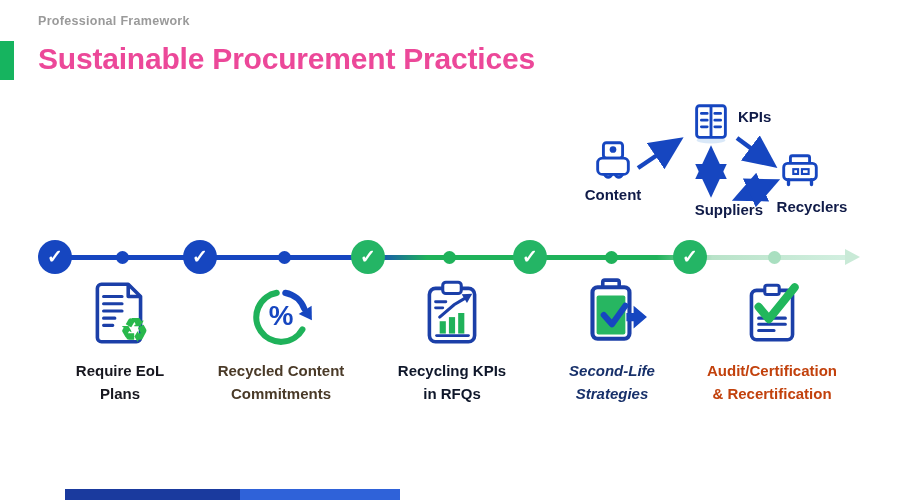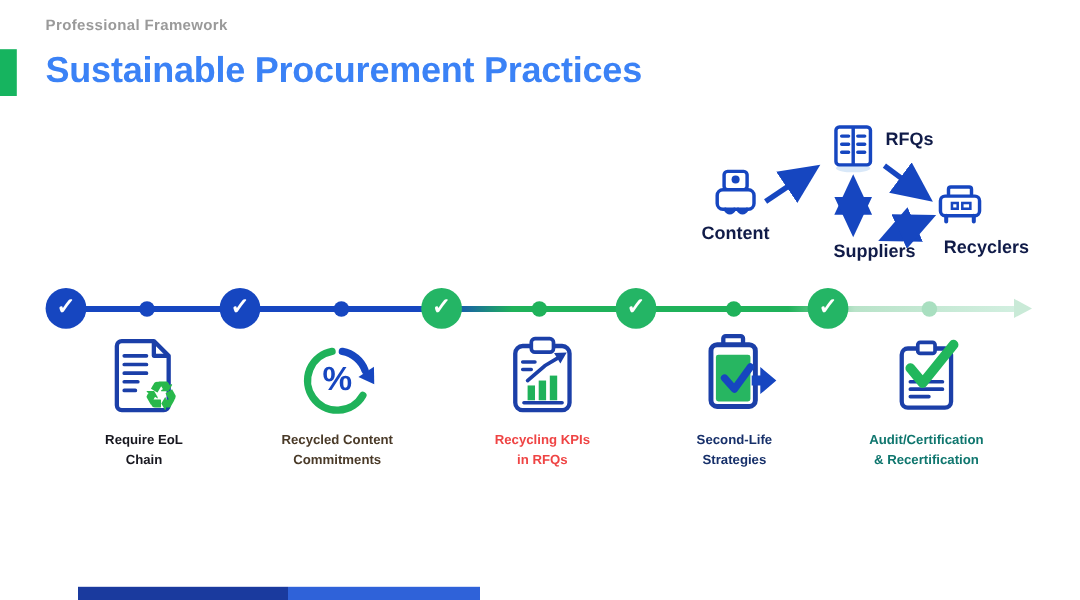--- a/index.html
+++ b/index.html
@@ -15,38 +15,38 @@
   
   .eyebrow {
     position:absolute; left:38px; top:14px;
     font-size:12.5px; font-weight:bold; color:#9a9a9a; letter-spacing:.3px;
   }
   .accent-bar {
     position:absolute; left:0; top:41px; width:14px; height:39px; background:#16b45f;
   }
   .title {
     position:absolute; left:38px; top:42px;
-    font-size:30px; font-weight:bold; color:#3b82f6; letter-spacing:-.2px;
+    font-size:30px; font-weight:bold; color:#ec4899; letter-spacing:-.2px;
   }
   .subtitle {
     position:absolute; left:38px; top:90px;
     font-size:15px; color:#202b5e; line-height:1.4; font-weight:normal;
   }
 
   
   .network { position:absolute; left:560px; top:88px; width:340px; height:145px; }
   .net-arrows { position:absolute; left:0; top:0; width:340px; height:145px; }
   .net-node-icon { position:absolute; }
   .net-label {
     position:absolute; font-size:15px; font-weight:bold; color:#101b48; text-align:center;
   }
   .lbl-buyers    { left:10px;  top:98px;  width:86px; }
   .lbl-chain     { left:178px; top:20px;  width:70px; text-align:left; }
   .lbl-suppliers { left:93px;  top:113px; width:110px;text-align:right; }
-  .lbl-recyclers { left:207px; top:110px; width:110px; }
+  .lbl-recyclers { left:197px; top:110px; width:110px; }
   .icn-buyers    { left:30px;  top:50px; }
   .icn-chain     { left:128px; top:12px; }
   .icn-recyclers { left:216px; top:62px; }
 
   
   .timeline { position:absolute; left:0; top:236px; width:900px; height:44px; }
   .tl-line {
     position:absolute; left:55px; top:19px; width:792px; height:5px; border-radius:3px;
     background:linear-gradient(90deg,
       #1646c0 0%, #1646c0 40%,
@@ -68,27 +68,27 @@
     position:absolute; top:15px; width:13px; height:13px; border-radius:50%;
   }
   .tl-dot.blue  { background:#1646c0; }
   .tl-dot.green { background:#1fb25a; }
   .tl-dot.faded { background:#a9dfc0; }
 
   
   .feature { position:absolute; top:276px; width:170px; text-align:center; }
   .feature .ficon { display:block; margin:0 auto; }
   .feature .flabel {
-    margin-top:9px; font-size:11px; font-weight:bold; line-height:1.55;
+    margin-top:9px; font-size:15px; font-weight:bold; line-height:1.55;
   }
   .f0 { left:35px;  } .f0 .flabel { color:#17171f; }
   .f1 { left:196px; } .f1 .flabel { color:#4a3a28; }
-  .f2 { left:367px; } .f2 .flabel { color:#ef4444; }
-  .f3 { left:527px; } .f3 .flabel { color:#17306a; }
-  .f4 { left:687px; } .f4 .flabel { color:#0f766e; }
+  .f2 { left:367px; } .f2 .flabel { color:#0f172a; }
+  .f3 { left:527px;font-style:italic; } .f3 .flabel { color:#17306a; }
+  .f4 { left:687px; } .f4 .flabel { color:#c2410c; }
 
   
   .footer-bar { position:absolute; left:0; top:489px; width:900px; height:11px; }
   .footer-seg1 { position:absolute; left:65px;  top:0; width:175px; height:11px; background:#1a3a9e; }
   .footer-seg2 { position:absolute; left:240px; top:0; width:160px; height:11px; background:#2f62d9; }
 </style>
 </head>
 <body>
 
 <div class="slide">
@@ -120,21 +120,21 @@
       <path d="M15 38 c2 4 6 4 8 0 M26 38 c2 4 6 4 8 0" fill="none" stroke="#1646c0" stroke-width="3" stroke-linecap="round"></path>
     </svg>
     <div class="net-label lbl-buyers">Content</div>
 
     <svg class="net-node-icon icn-chain" width="46" height="46" viewBox="0 0 48 48">
       <ellipse cx="24" cy="42" rx="15" ry="3.5" fill="#d9e8f8"></ellipse>
       <rect x="9" y="6" width="30" height="33" rx="3" fill="#ffffff" stroke="#1646c0" stroke-width="3"></rect>
       <line x1="24" y1="6" x2="24" y2="39" stroke="#1646c0" stroke-width="3"></line>
       <path d="M14 14 H20 M14 21 H20 M14 28 H20 M28 14 H34 M28 21 H34 M28 28 H34" stroke="#1646c0" stroke-width="3" stroke-linecap="round"></path>
     </svg>
-    <div class="net-label lbl-chain">RFQs</div>
+    <div class="net-label lbl-chain">KPIs</div>
 
     <div class="net-label lbl-suppliers">Suppliers</div>
 
     <svg class="net-node-icon icn-recyclers" width="48" height="46" viewBox="0 0 48 48">
       <rect x="14" y="6" width="20" height="9" rx="2" fill="#ffffff" stroke="#1646c0" stroke-width="3"></rect>
       <rect x="7" y="14" width="34" height="17" rx="4" fill="#ffffff" stroke="#1646c0" stroke-width="3"></rect>
       <rect x="17" y="20" width="5" height="5" fill="none" stroke="#1646c0" stroke-width="2.2"></rect>
       <rect x="26" y="20" width="7" height="5" fill="none" stroke="#1646c0" stroke-width="2.2"></rect>
       <path d="M12 31 v5 M36 31 v5" stroke="#1646c0" stroke-width="3.5" stroke-linecap="round"></path>
     </svg>
@@ -157,21 +157,21 @@
     <div class="tl-dot faded" style="left:768px"></div>
   </div>
 
   <div class="feature f0">
     <svg class="ficon" width="74" height="74" viewBox="0 0 72 72">
       <path d="M18 8 h26 l12 12 v40 a4 4 0 0 1 -4 4 H18 a4 4 0 0 1 -4 -4 V12 a4 4 0 0 1 4 -4 z" fill="#ffffff" stroke="#1b3fa8" stroke-width="3.5" stroke-linejoin="round"></path>
       <path d="M44 8 v12 h12" fill="none" stroke="#1b3fa8" stroke-width="3.5" stroke-linejoin="round"></path>
       <path d="M20 20 H38 M20 27 H38 M20 34 H38 M20 41 H31 M20 48 H29" stroke="#1b3fa8" stroke-width="3" stroke-linecap="round"></path>
       <text x="36" y="63" font-size="31" font-weight="bold" fill="#28b84b">♻</text>
     </svg>
-    <div class="flabel"><span>Require EoL</span><br><span>Chain</span></div>
+    <div class="flabel"><span>Require EoL</span><br><span>Plans</span></div>
   </div>
 
   <div class="feature f1">
     <svg class="ficon" width="74" height="74" viewBox="0 0 72 72">
       <path d="M31.8 16.4 A24 24 0 1 0 56.8 52" fill="none" stroke="#1fb25a" stroke-width="6" stroke-linecap="round"></path>
       <path d="M40.2 16.4 A24 24 0 0 1 58.6 31.8" fill="none" stroke="#1646c0" stroke-width="6" stroke-linecap="round"></path>
       <polygon points="0,-7.5 12,0 0,7.5" transform="translate(59.5,33) rotate(57)" fill="#1646c0"></polygon>
       <text x="36" y="48" text-anchor="middle" font-size="27" font-weight="bold" fill="#1646c0">%</text>
     </svg>
     <div class="flabel"><span>Recycled Content</span><br><span>Commitments</span></div>

